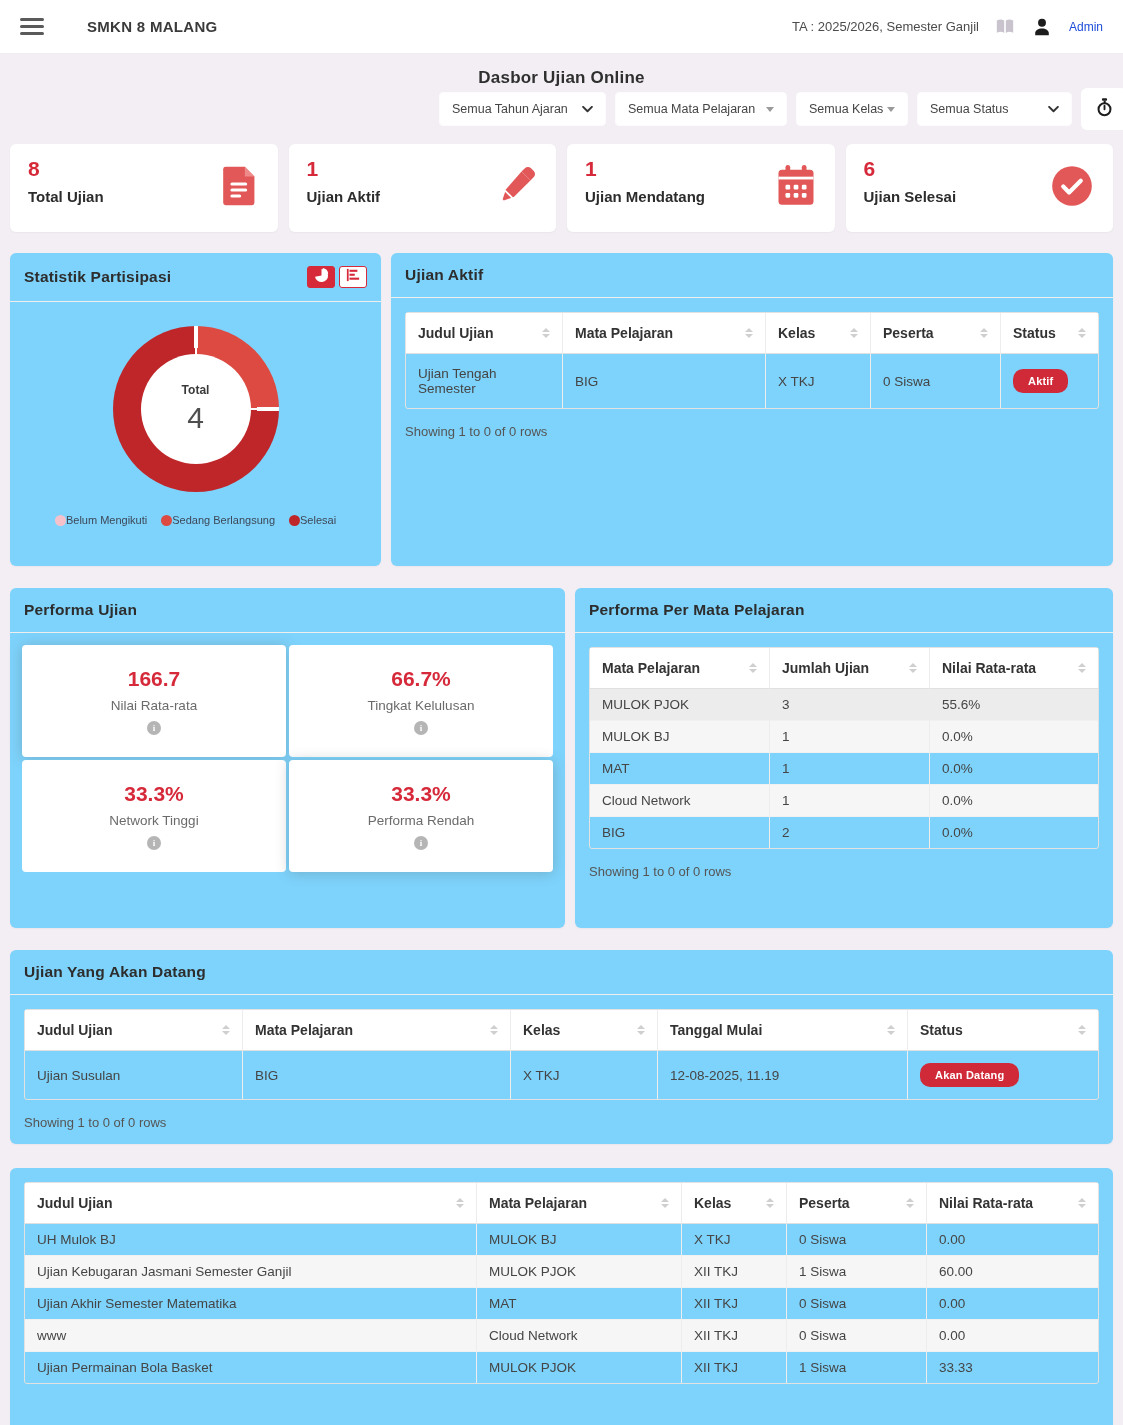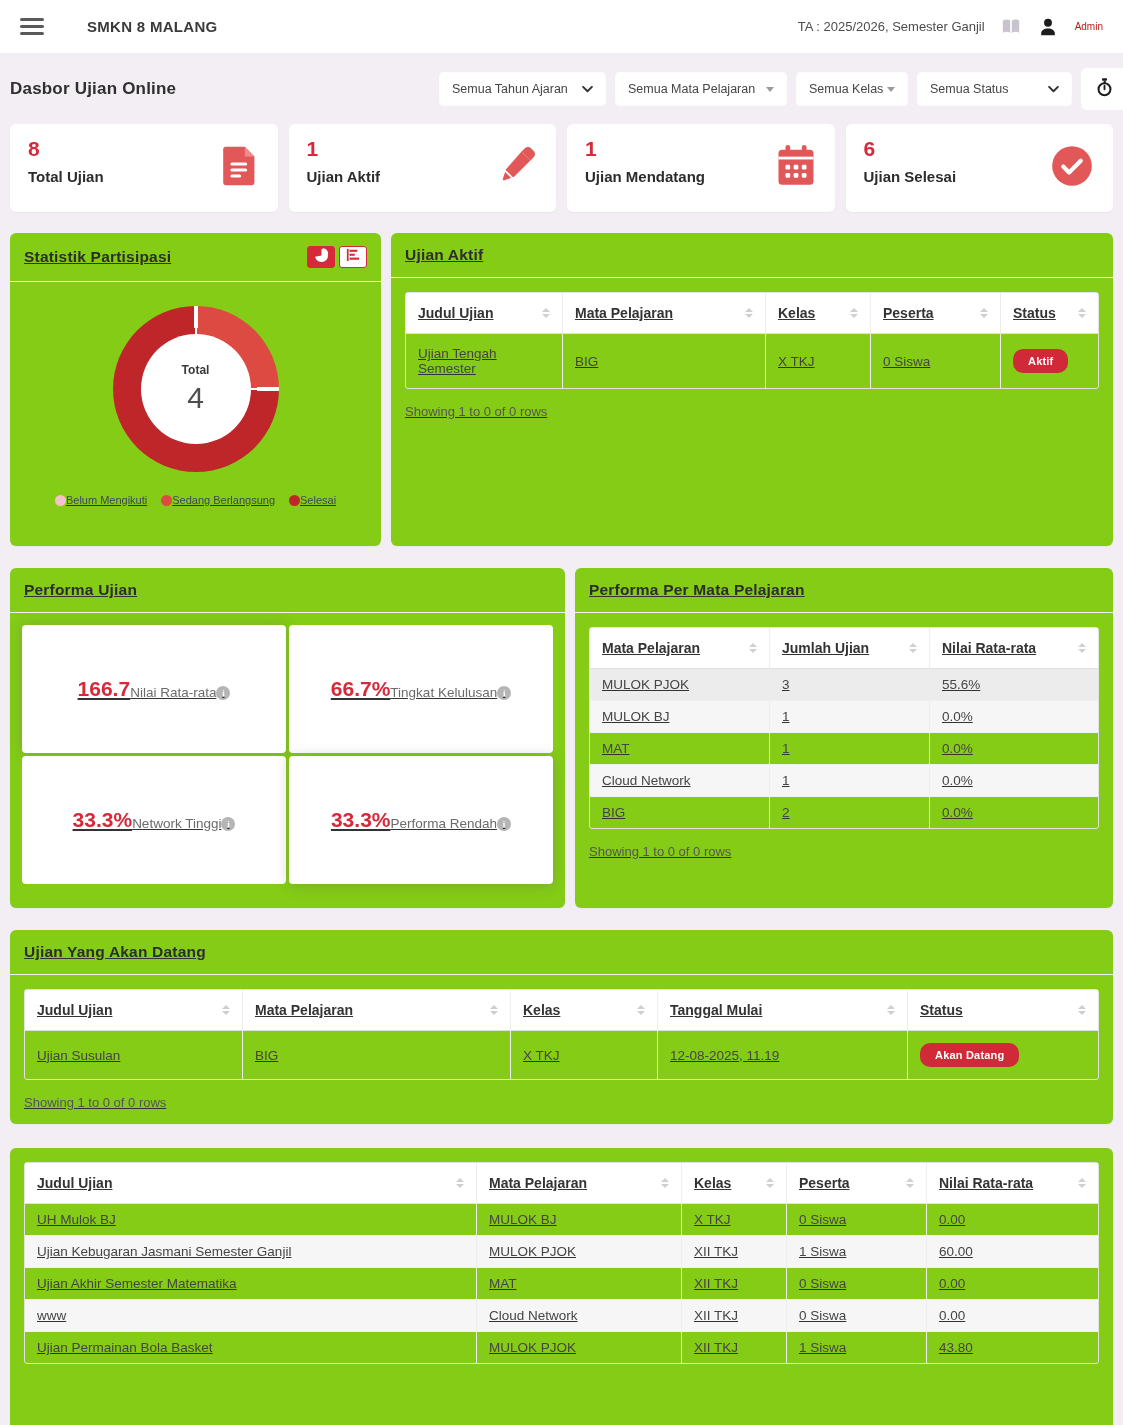--- a/index.html
+++ b/index.html
@@ -15,24 +15,24 @@
   .topbar {
     height: 54px; background: #fff; display: flex; align-items: center;
     padding: 0 20px; border-bottom: 1px solid #f0ecf2;
   }
   .burger { width: 24px; display: flex; flex-direction: column; gap: 4px; cursor: pointer; }
   .burger i { display: block; height: 3px; background: #5a5a5a; border-radius: 2px; }
   .school-name { font-size: 15px; font-weight: 600; color: #3a3a3a; margin-left: 43px; letter-spacing: .3px; }
   .topbar-right { margin-left: auto; display: flex; align-items: center; gap: 16px; }
   .term-label { font-size: 13px; color: #4c4c4c; }
   .icon-btn { background: none; border: none; cursor: pointer; display: flex; align-items: center; }
-  .admin-name { font-size: 10px; color: #b91c1c; }
+  .admin-name { font-size: 12px; color: #1d4ed8; }
   
   .content { padding: 10px 10px 0 10px; }
-  .filter-row { display: flex; align-items: center; margin: 4px 0 14px 0; }
+  .filter-row { display: flex; align-items: center; margin: 4px 0 14px 0; flex-direction: column; }
   .page-title { font-size: 17px; font-weight: 600; color: #2f2f2f; letter-spacing: .2px; }
   .filters { margin-left: auto; display: flex; align-items: center; gap: 9px; }
   .select {
     background: #fff; height: 34px; border-radius: 4px; display: flex; align-items: center;
     justify-content: space-between; padding: 0 12px; font-size: 12.5px; color: #454545;
     cursor: pointer; border: 1px solid #fdfbfd;
   }
   .sel-ta { width: 167px; text-align: right; } .sel-mapel { width: 172px; } .sel-kelas { width: 112px; } .sel-status { width: 155px; }
   .chev { color: #333; font-weight: 700; }
   .caret { width: 0; height: 0; border-left: 4px solid transparent; border-right: 4px solid transparent; border-top: 5px solid #9a9a9a; }
@@ -43,21 +43,21 @@
   
   .stats { display: grid; grid-template-columns: repeat(4, 1fr); gap: 11px; margin-bottom: 21px; }
   .stat-card {
     background: #fff; border-radius: 6px; height: 88px; padding: 13px 18px;
     position: relative; box-shadow: 0 1px 2px rgba(0,0,0,.04);
   }
   .stat-value { font-size: 21px; font-weight: 700; color: #d6293a; }
   .stat-label { font-size: 15px; font-weight: 600; color: #2c2c2c; margin-top: 7px; }
   .stat-icon { position: absolute; right: 20px; top: 50%; transform: translateY(-50%); }
   
-  .card { background: #84cc16; border-radius: 6px; box-shadow: 0 1px 2px rgba(0,0,0,.04); text-decoration: underline; }
+  .card { background: #7dd3fc; border-radius: 6px; box-shadow: 0 1px 2px rgba(0,0,0,.04); }
   .card-head { padding: 13px 14px; border-bottom: 1px solid #efefef; display: flex; align-items: center; }
   .card-title { font-size: 15.5px; font-weight: 700; color: #2d2d2d; letter-spacing: .2px; }
   .card-body { padding: 14px; }
   .row2 { display: flex; gap: 10px; margin-bottom: 22px; }
   .participation-card { width: 371px; min-height: 313px; }
   .active-card { flex: 1; min-height: 313px; }
   .row3 { display: flex; gap: 10px; margin-bottom: 22px; }
   .perf-card { width: 555px; min-height: 340px; }
   .subj-card { flex: 1; min-height: 340px; }
   .upcoming-card { margin-bottom: 24px; min-height: 187px; }
@@ -94,21 +94,21 @@
   .sort i { display: block; width: 0; height: 0; border-left: 4px solid transparent; border-right: 4px solid transparent; }
   .sort .up { border-bottom: 4px solid #cfcfcf; }
   .sort .dn { border-top: 4px solid #cfcfcf; }
   .table-footer { font-size: 13px; color: #555; margin-top: 15px; }
   .badge {
     display: inline-block; background: #d02a39; color: #fff; font-size: 11px; font-weight: 700;
     padding: 6px 15px; border-radius: 10px; letter-spacing: .2px;
   }
   
   .tiles { display: grid; grid-template-columns: 1fr 1fr; gap: 3px; padding: 12px; }
-  .tile { height: 128px; background: #fff; display: flex; flex-direction: row; align-items: center; justify-content: center; border-radius: 4px; }
+  .tile { height: 112px; background: #fff; display: flex; flex-direction: column; align-items: center; justify-content: center; border-radius: 4px; }
   .tile-shadow { box-shadow: 0 1px 14px rgba(90,90,90,.30); }
   .tile-value { font-size: 21px; font-weight: 700; color: #d6293a; }
   .tile-label { font-size: 13.5px; color: #6b6b6b; margin-top: 7px; }
   .info-icon {
     width: 14px; height: 14px; background: #b5b5b5; border-radius: 50%; color: #fff;
     font-size: 9px; font-weight: 700; display: flex; align-items: center; justify-content: center;
     margin-top: 8px; font-family: "Liberation Serif", serif; cursor: pointer;
   }
   
   .tbl-active th:nth-child(1){width:157px}.tbl-active th:nth-child(2){width:203px}.tbl-active th:nth-child(3){width:105px}.tbl-active th:nth-child(4){width:130px}
@@ -599,21 +599,21 @@
               <td>Cloud Network</td>
               <td>XII TKJ</td>
               <td>0 Siswa</td>
               <td>0.00</td>
             </tr>
             <tr>
               <td>Ujian Permainan Bola Basket</td>
               <td>MULOK PJOK</td>
               <td>XII TKJ</td>
               <td>1 Siswa</td>
-              <td>43.80</td>
+              <td>33.33</td>
             </tr>
           </tbody>
       </table>
 
     </div>
   </div>
 
 </div>
 
 </body></html>

